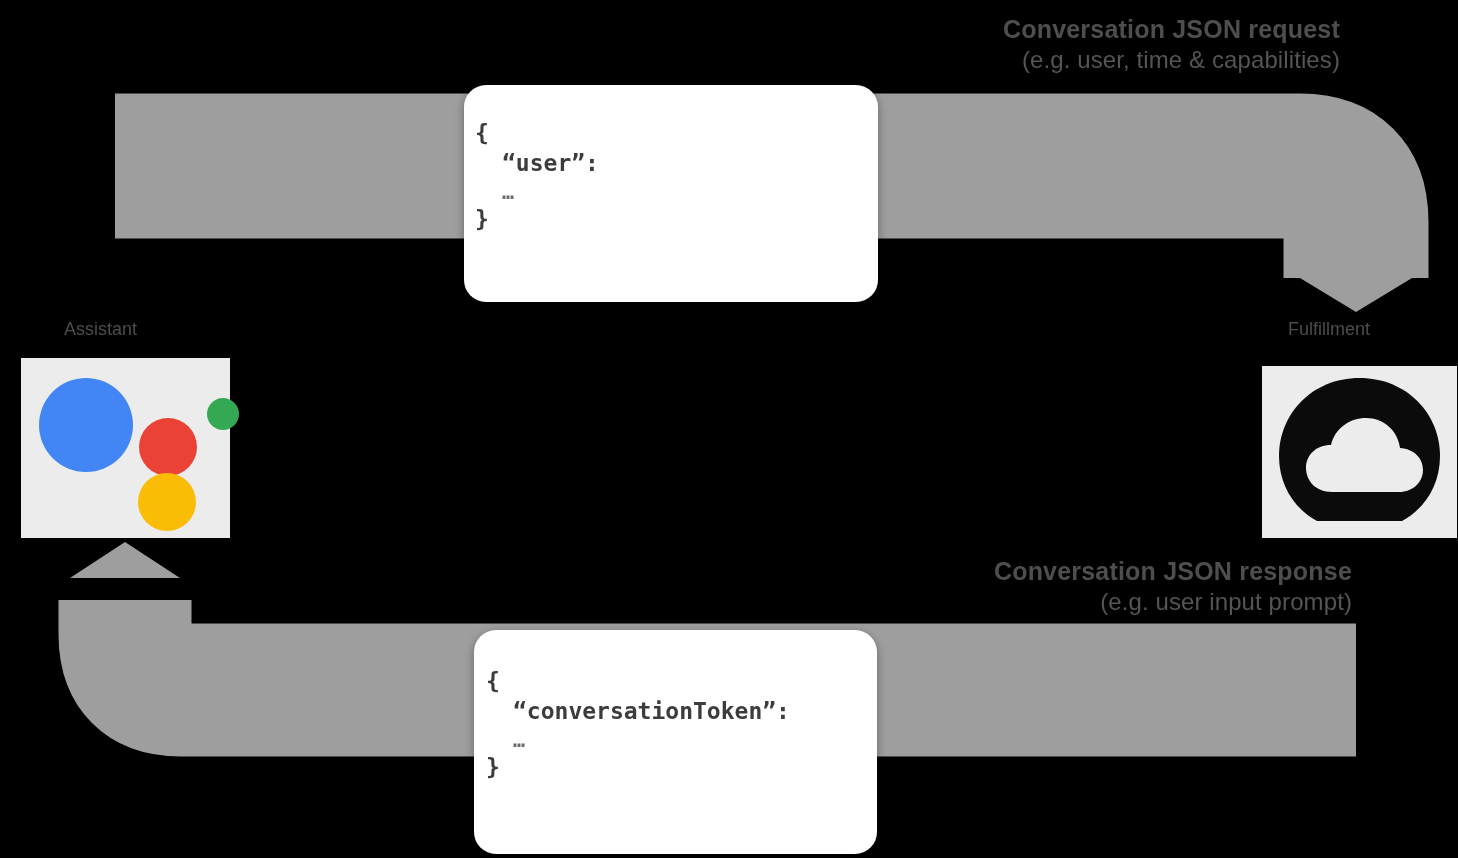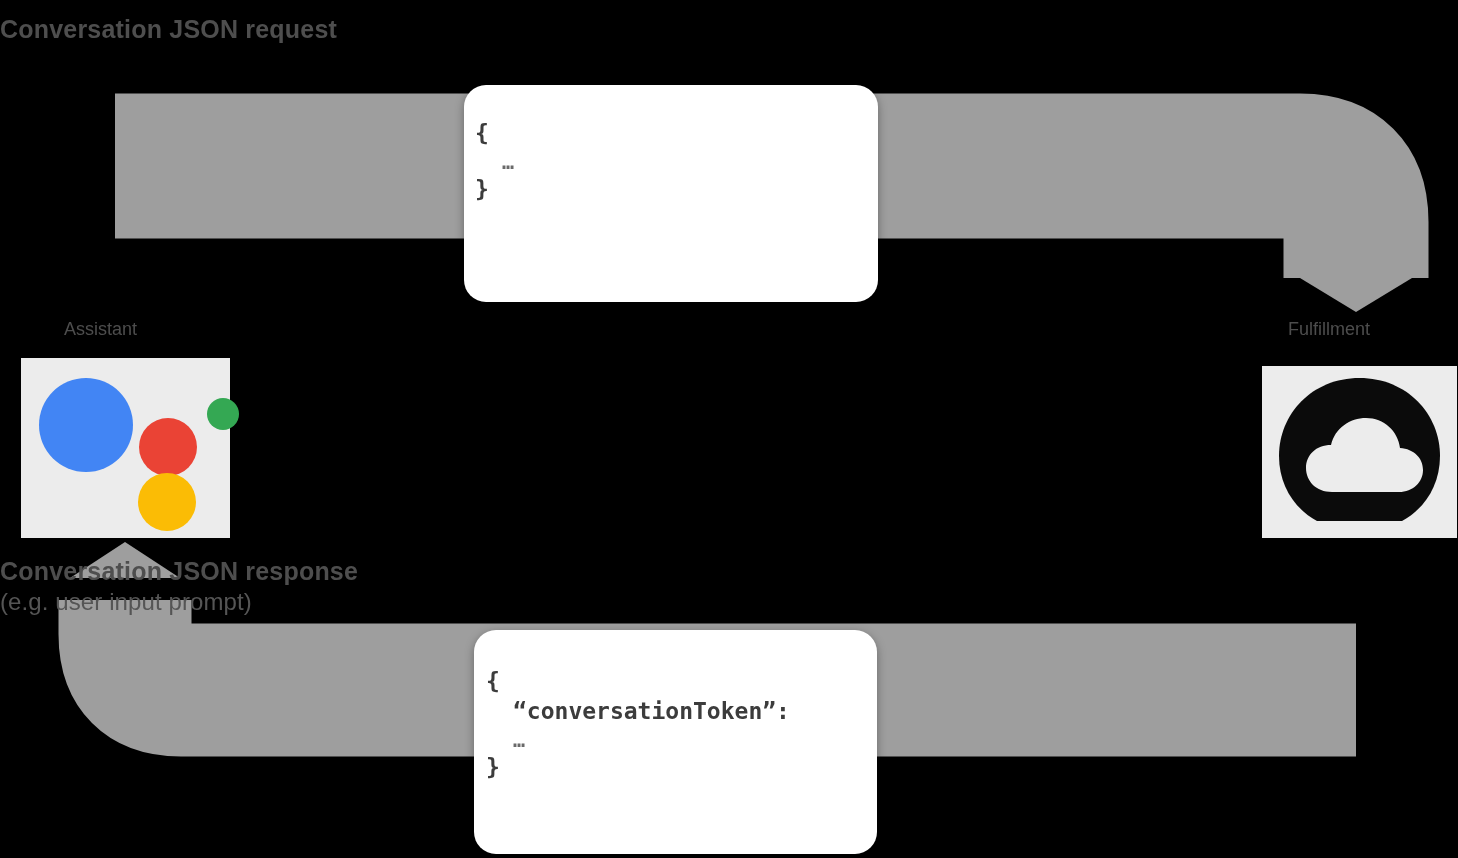--- a/index.html
+++ b/index.html
@@ -20,21 +20,21 @@
   #arrows {
     position: absolute;
     left: 0; top: 0;
     width: 1458px;
     height: 858px;
   }
 
   
   .caption {
     position: absolute;
-    text-align: left;
+    text-align: right;
     line-height: 1.22;
     color: #4a4a4a;
     white-space: nowrap;
   }
   .caption .line1 {
     font-size: 25px;
     font-weight: 700;
     letter-spacing: 0.2px;
     color: #4e4e4e;
   }
@@ -147,20 +147,21 @@
       <path d="M 1356 690
                L 181 690
                Q 125 690 125 634
                L 125 600" fill="none" stroke="#9e9e9e" stroke-width="133" stroke-linecap="butt" stroke-linejoin="round"></path>
       <polygon points="70,578 180,578 125,542" fill="#9e9e9e"></polygon>
     </g>
   </svg>
 
   <div class="caption" id="caption-request">
     <div class="line1">Conversation JSON request</div>
+    <div class="line2">(e.g. user, time &amp; capabilities)</div>
   </div>
 
   <div class="caption" id="caption-response">
     <div class="line1">Conversation JSON response</div>
     <div class="line2">(e.g. user input prompt)</div>
   </div>
 
   <div class="node-label" id="label-assistant">Assistant</div>
   <div class="node-label" id="label-fulfillment">Fulfillment</div>
 
@@ -184,20 +185,21 @@
                C 44 89 54 79 69 79
                C 73 62 88 52 104 52
                C 122 52 136 65 138 82
                C 152 83 161 92 161 104
                C 161 116 151 126 137 126 Z" fill="#ececec"></path>
     </svg>
   </div>
 
   <div class="json-card" id="json-request">
     <div class="json-line">{</div>
+    <div class="json-line json-indent">“user”:</div>
     <div class="json-line json-ellipsis">…</div>
     <div class="json-line">}</div>
   </div>
 
   <div class="json-card" id="json-response">
     <div class="json-line">{</div>
     <div class="json-line json-indent">“conversationToken”:</div>
     <div class="json-line json-ellipsis">…</div>
     <div class="json-line">}</div>
   </div>

